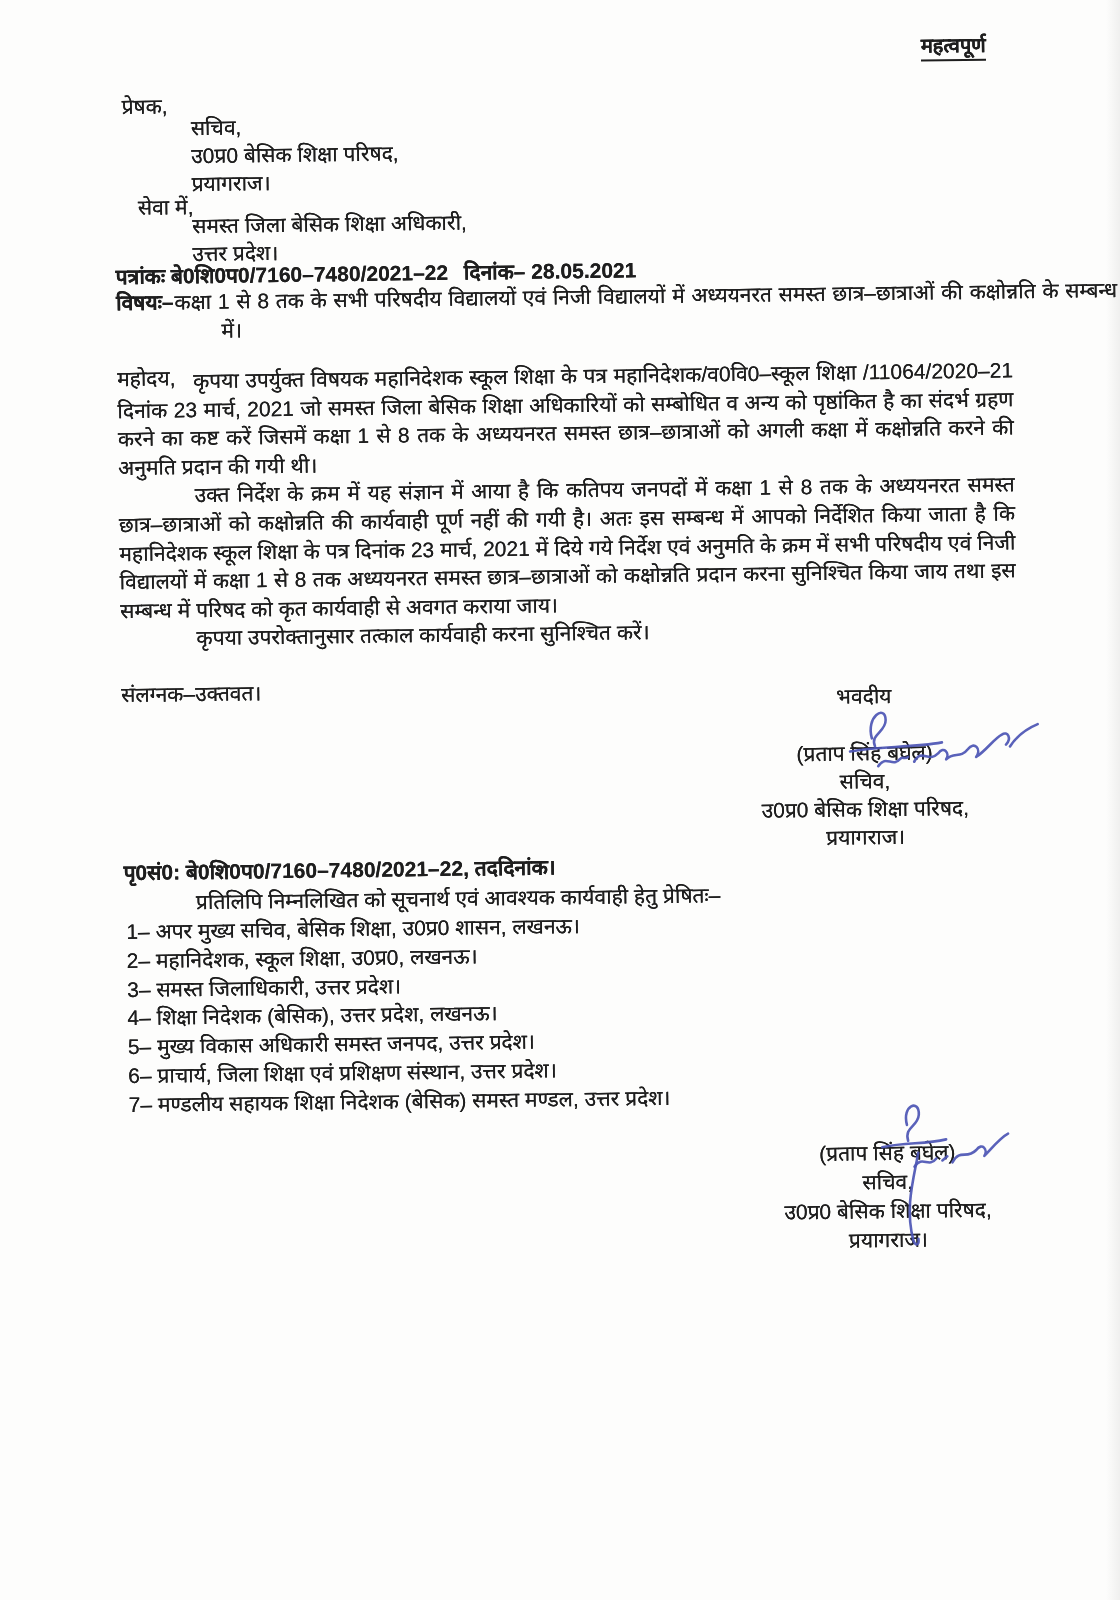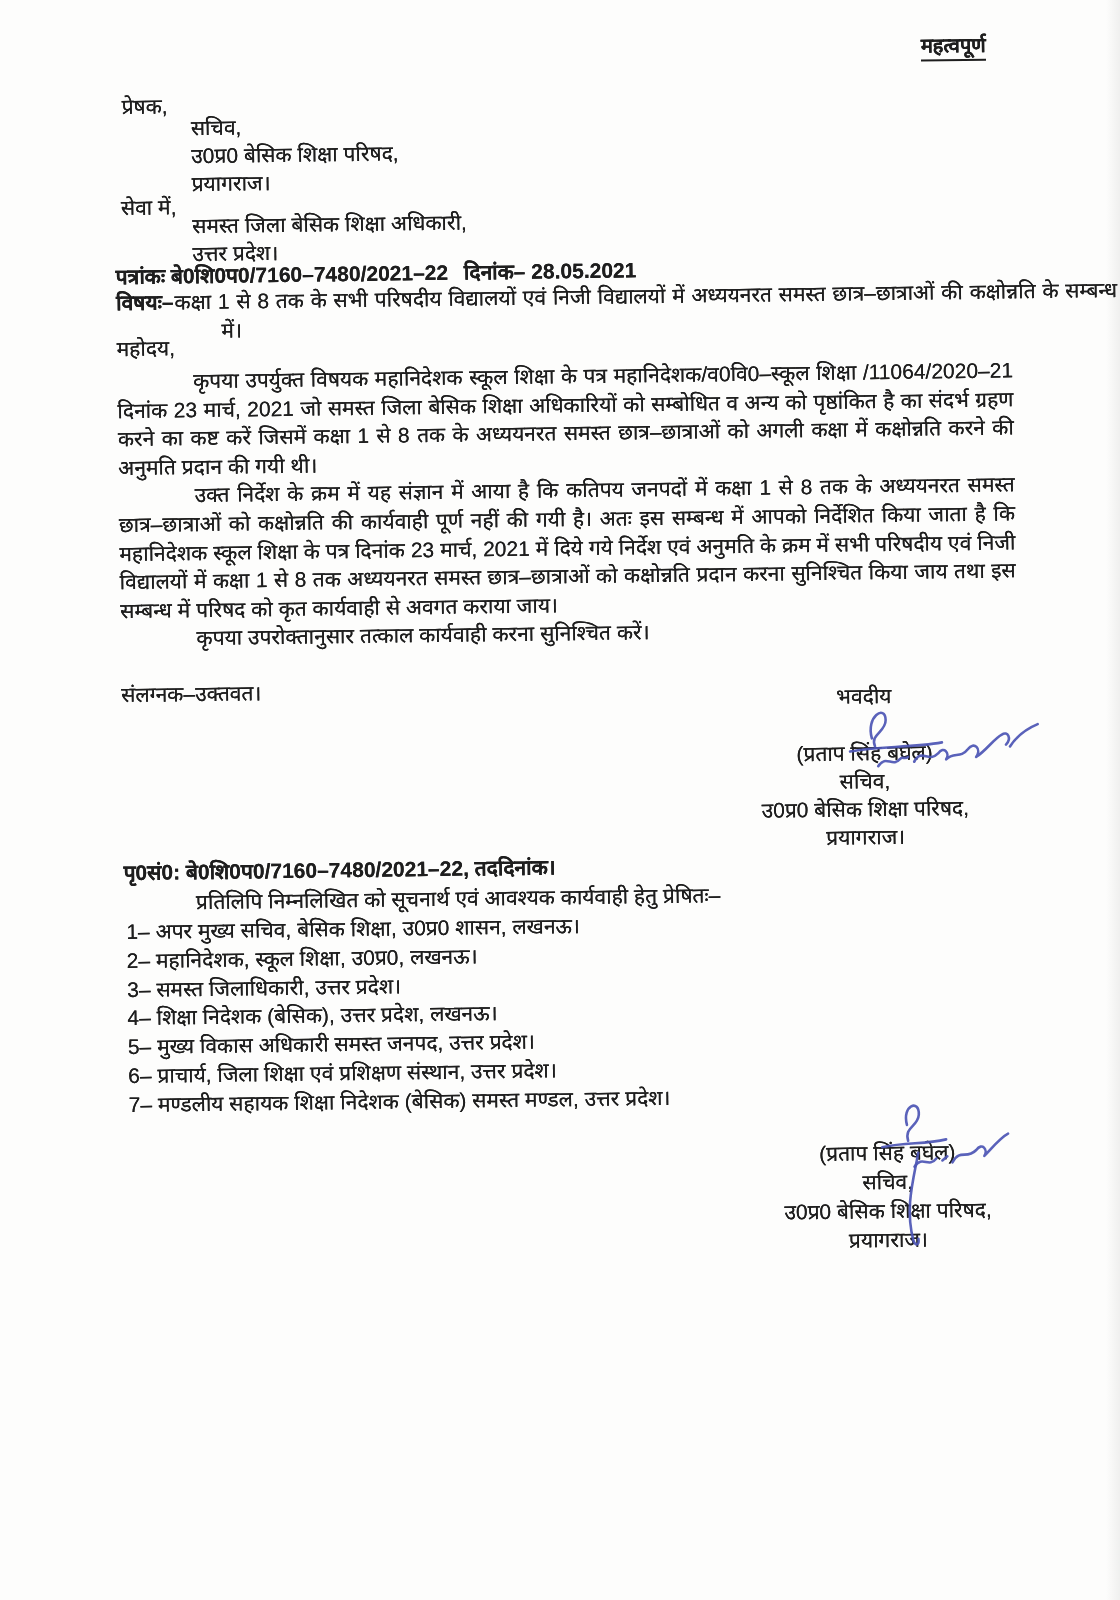--- a/index.html
+++ b/index.html
@@ -70,34 +70,34 @@
 <div class="page">
   <div class="rot">
 
     <div class="importance">महत्वपूर्ण</div>
 
     <div class="abs" style="left:128px; top:92px;">प्रेषक,</div>
     <div class="abs" style="left:197px; top:114px;">सचिव,</div>
     <div class="abs" style="left:197px; top:142px;">उ0प्र0 बेसिक शिक्षा परिषद,</div>
     <div class="abs" style="left:197px; top:170px;">प्रयागराज।</div>
 
-    <div class="abs" style="left:126px; top:193px;">सेवा में,</div>
+    <div class="abs" style="left:143px; top:193px;">सेवा में,</div>
     <div class="abs" style="left:197px; top:212px;">समस्त जिला बेसिक शिक्षा अधिकारी,</div>
     <div class="abs" style="left:197px; top:240px;">उत्तर प्रदेश।</div>
 
     <div class="abs bold" style="left:120px; top:262px;">
       <span>पत्रांकः बे0शि0प0/7160–7480/2021–22</span>
       <span style="margin-left:10px;">दिनांक– 28.05.2021</span>
     </div>
 
     <div class="subject">
       <span class="subject-label">विषयः–</span><span>कक्षा 1 से 8 तक के सभी परिषदीय विद्यालयों एवं निजी विद्यालयों में अध्ययनरत समस्त छात्र–छात्राओं की कक्षोन्नति के सम्बन्ध में।</span>
     </div>
 
-    <div class="abs" style="left:120px; top:334px;">महोदय,</div>
+    <div class="abs" style="left:120px; top:364px;">महोदय,</div>
     <div class="bodytext">
       <p>कृपया उपर्युक्त विषयक महानिदेशक स्कूल शिक्षा के पत्र महानिदेशक/व0वि0–स्कूल शिक्षा /11064/2020–21 दिनांक 23 मार्च, 2021 जो समस्त जिला बेसिक शिक्षा अधिकारियों को सम्बोधित व अन्य को पृष्ठांकित है का संदर्भ ग्रहण करने का कष्ट करें जिसमें कक्षा 1 से 8 तक के अध्ययनरत समस्त छात्र–छात्राओं को अगली कक्षा में कक्षोन्नति करने की अनुमति प्रदान की गयी थी।</p>
       <p>उक्त निर्देश के क्रम में यह संज्ञान में आया है कि कतिपय जनपदों में कक्षा 1 से 8 तक के अध्ययनरत समस्त छात्र–छात्राओं को कक्षोन्नति की कार्यवाही पूर्ण नहीं की गयी है। अतः इस सम्बन्ध में आपको निर्देशित किया जाता है कि महानिदेशक स्कूल शिक्षा के पत्र दिनांक 23 मार्च, 2021 में दिये गये निर्देश एवं अनुमति के क्रम में सभी परिषदीय एवं निजी विद्यालयों में कक्षा 1 से 8 तक अध्ययनरत समस्त छात्र–छात्राओं को कक्षोन्नति प्रदान करना सुनिश्चित किया जाय तथा इस सम्बन्ध में परिषद को कृत कार्यवाही से अवगत कराया जाय।</p>
       <p>कृपया उपरोक्तानुसार तत्काल कार्यवाही करना सुनिश्चित करें।</p>
     </div>
 
     <div class="abs" style="left:120px; top:680px;">संलग्नक–उक्तवत।</div>
 
     <div class="sig-block sig1">
       <div class="closing">भवदीय</div>

